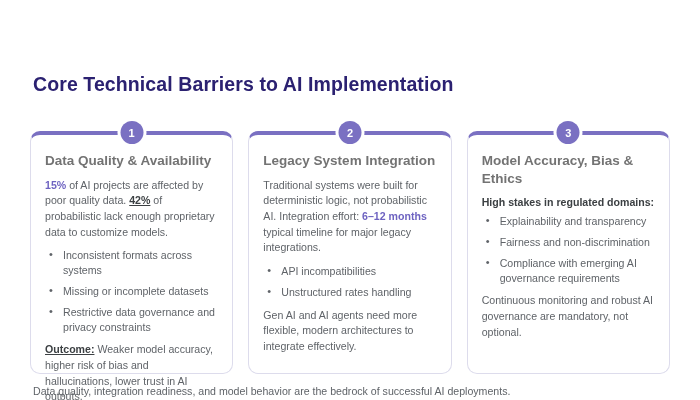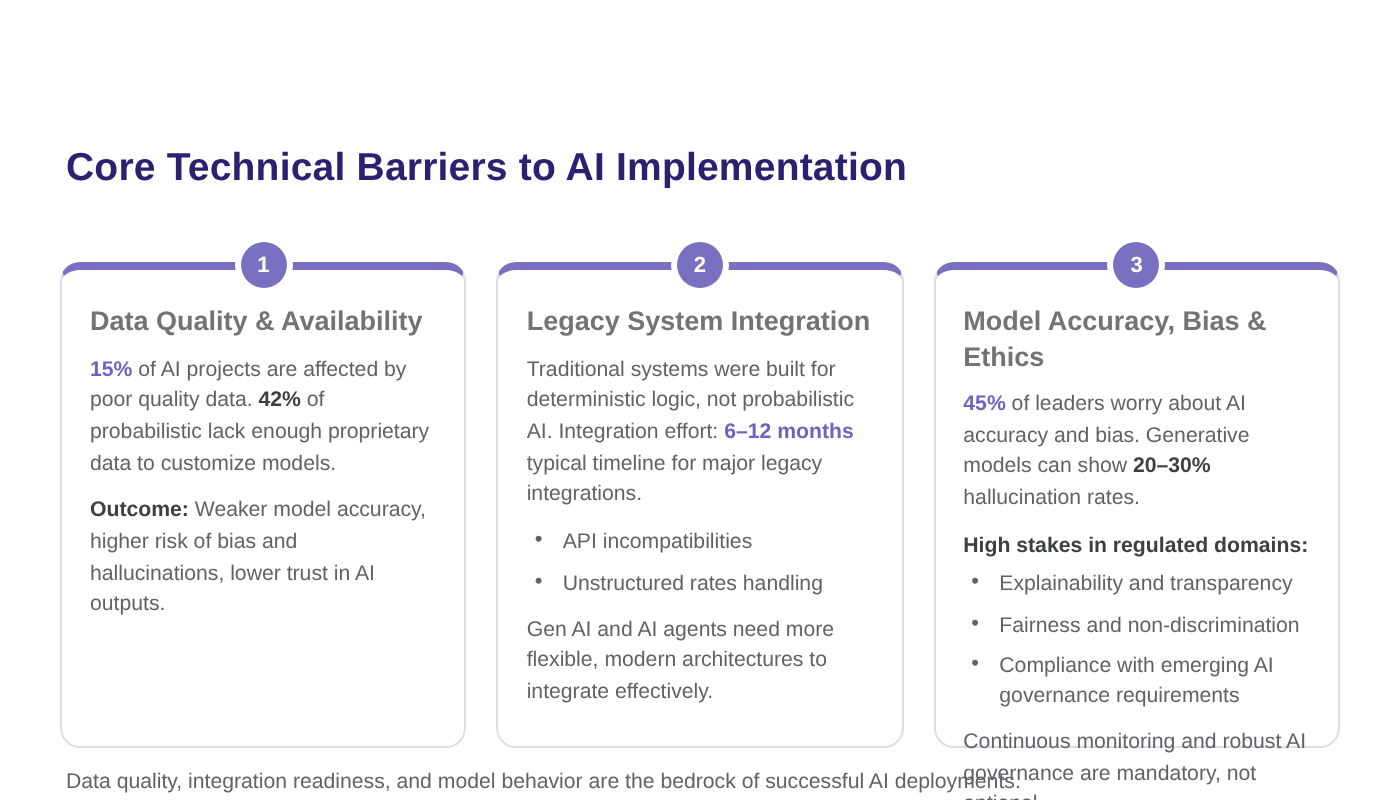--- a/index.html
+++ b/index.html
@@ -22,21 +22,21 @@
            background:#7a70c2; box-shadow:0 0 0 3px #ffffff;
            color:#ffffff; font-size:11px; font-weight:700;
            display:flex; align-items:center; justify-content:center; }
 
   .card h2 { font-size:13.5px; font-weight:700; color:#737373;
              line-height:1.3; margin:2px 0 8px 0; }
 
   .card p { font-size:10.6px; color:#5f6368; line-height:1.48; margin:0 0 8px 0; }
 
   .card p span.accent { color:#6e63c1; font-weight:700; }
-  .card p span.bold   { color:#3c4043; font-weight:700; }
+  .card p span.bold   { color:#3c4043; font-weight:700;text-decoration:underline; }
   .card p span.normal { }
 
   .section-label { font-size:10.6px; font-weight:700; color:#3c4043; margin:9px 0 6px 0; }
 
   .card ul { list-style:none; margin:0 0 8px 2px; }
   .card ul li { position:relative; font-size:10.6px; color:#5f6368;
                 line-height:1.4; padding-left:16px; margin:0 0 6px 0; }
   .card ul li::before { content:"•"; position:absolute; left:2px; top:-1px;
                         color:#5f6368; font-size:11px; }
 
@@ -49,38 +49,42 @@
 <div class="slide">
 
   <h1 class="page-title">Core Technical Barriers to AI Implementation</h1>
 
   <div class="cards">
 
     <div class="card">
       <div class="badge">1</div>
       <h2>Data Quality &amp; Availability</h2>
       <p><span class="accent">15%</span><span class="normal"> of AI projects are affected by poor quality data. </span><span class="bold">42%</span><span class="normal"> of probabilistic lack enough proprietary data to customize models.</span></p>
+      <ul>
+        <li>Inconsistent formats across systems</li>
+        <li>Missing or incomplete datasets</li>
+        <li>Restrictive data governance and privacy constraints</li>
+      </ul>
       <p><span class="bold">Outcome:</span><span class="normal"> Weaker model accuracy, higher risk of bias and hallucinations, lower trust in AI outputs.</span></p>
     </div>
 
     <div class="card">
       <div class="badge">2</div>
       <h2>Legacy System Integration</h2>
       <p><span class="normal">Traditional systems were built for deterministic logic, not probabilistic AI. Integration effort: </span><span class="accent">6–12 months</span><span class="normal"> typical timeline for major legacy integrations.</span></p>
       <ul>
         <li>API incompatibilities</li>
         <li>Unstructured rates handling</li>
       </ul>
       <p><span class="normal">Gen AI and AI agents need more flexible, modern architectures to integrate effectively.</span></p>
     </div>
 
     <div class="card">
       <div class="badge">3</div>
       <h2>Model Accuracy, Bias &amp; Ethics</h2>
-      <p><span class="accent">45%</span><span class="normal"> of leaders worry about AI accuracy and bias. Generative models can show </span><span class="bold">20–30%</span><span class="normal"> hallucination rates.</span></p>
       <div class="section-label">High stakes in regulated domains:</div>
       <ul>
         <li>Explainability and transparency</li>
         <li>Fairness and non-discrimination</li>
         <li>Compliance with emerging AI governance requirements</li>
       </ul>
       <p><span class="normal">Continuous monitoring and robust AI governance are mandatory, not optional.</span></p>
     </div>
 
   </div>

